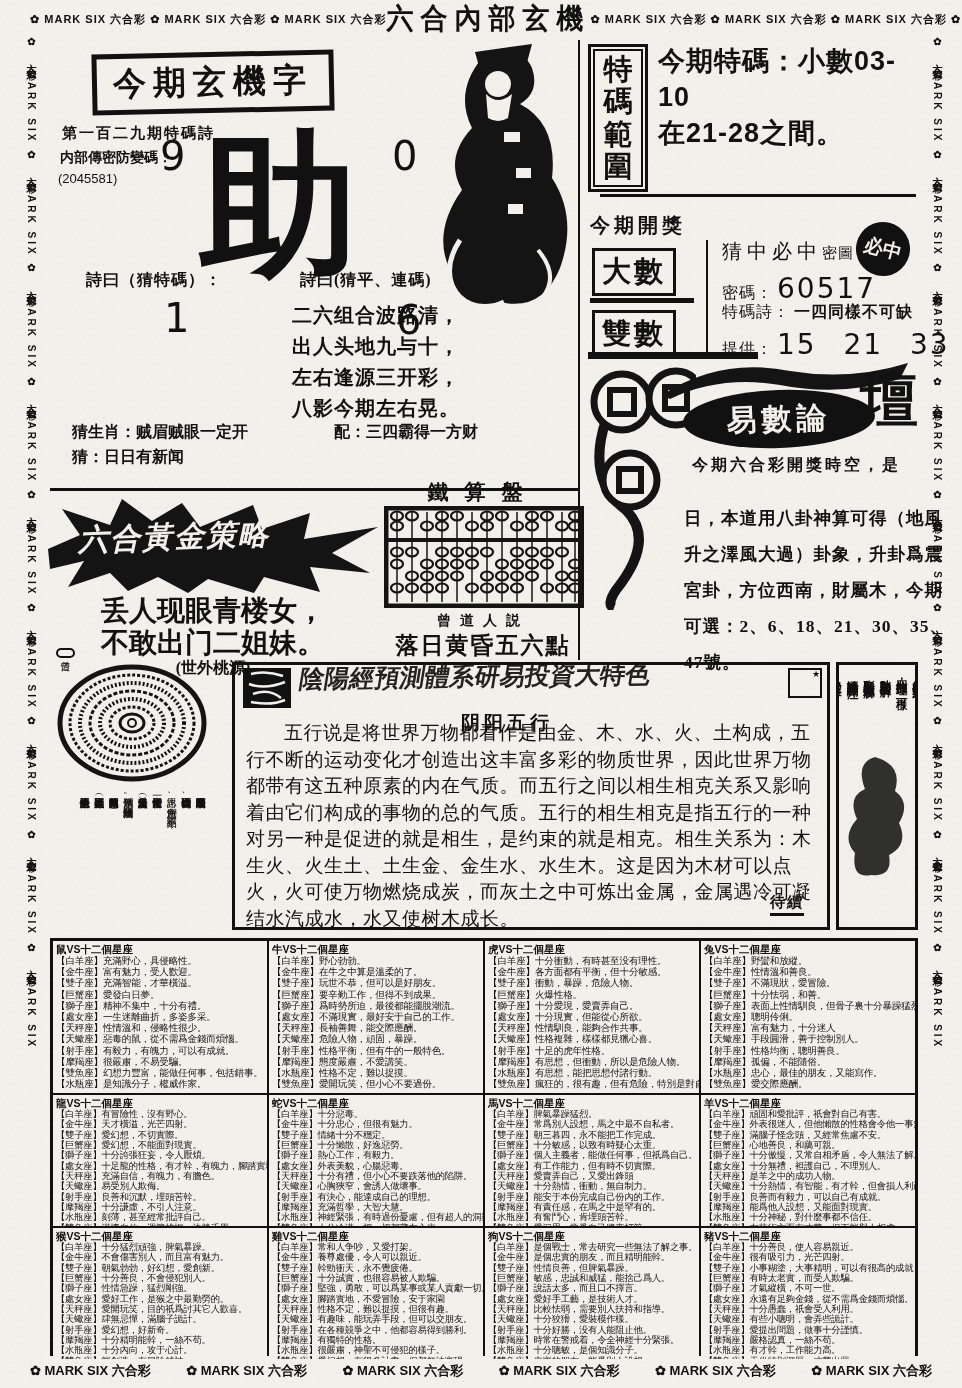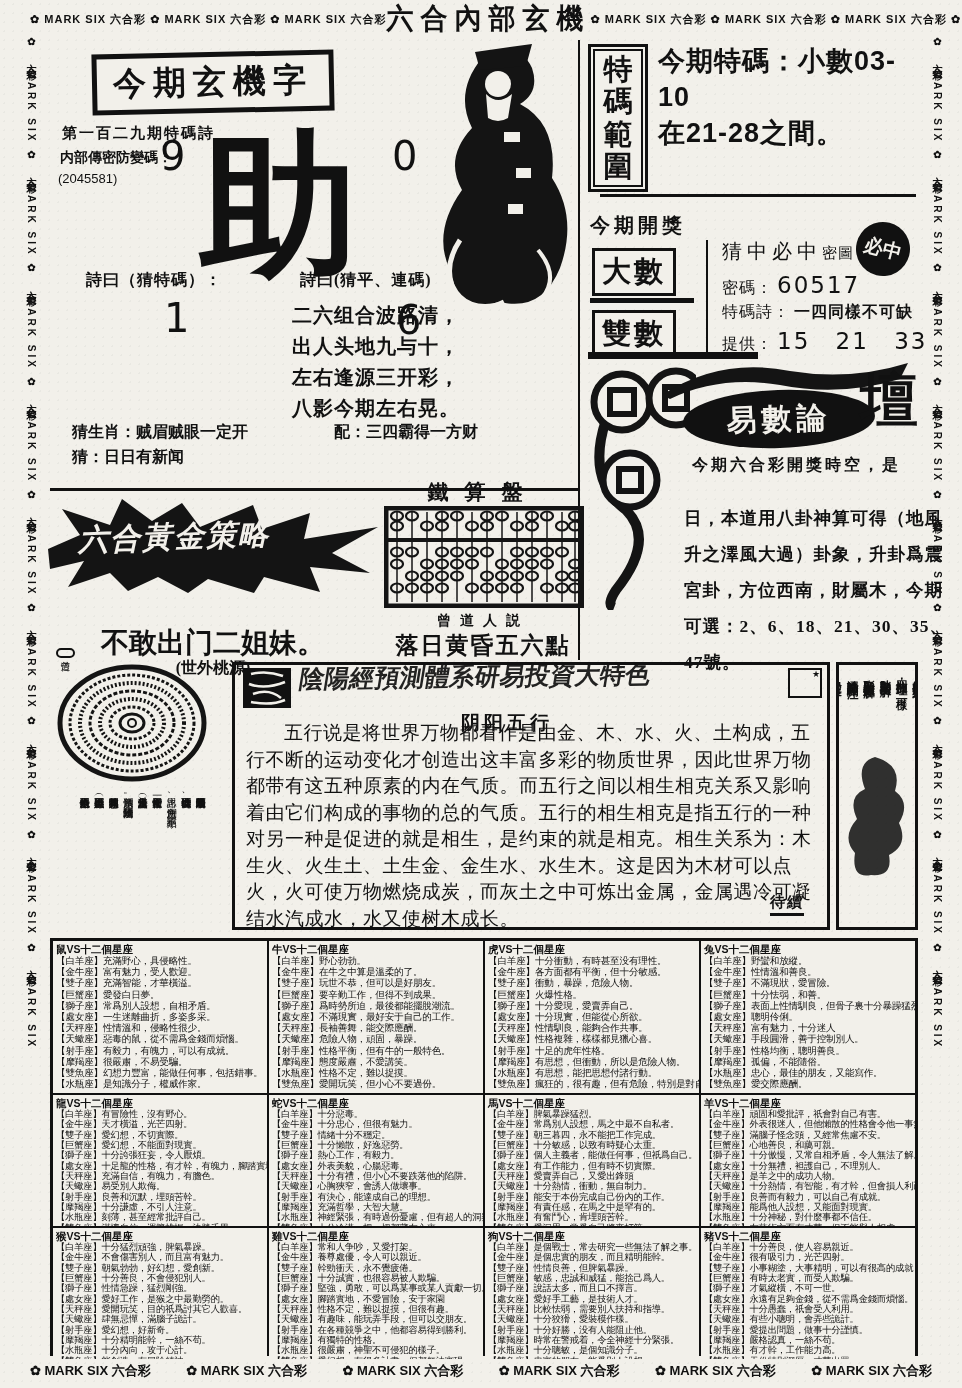--- a/index.html
+++ b/index.html
@@ -31,21 +31,21 @@
   
   .range{left:588px;top:44px;width:328px;display:flex;}
   .range-label{border:3px solid #111;padding:2px;background:#f2f0ea;}
   .range-label-inner{border:2px solid #111;width:46px;text-align:center;font-size:29px;font-weight:900;line-height:1.12;padding:2px 0;}
   .range-text{margin-left:10px;font-size:27px;font-weight:900;line-height:1.33;letter-spacing:1px;}
   
   .draw-title{left:590px;top:212px;font-size:20px;font-weight:bold;letter-spacing:4px;}
   .numbox{border:3px solid #111;font-size:29px;font-weight:900;letter-spacing:3px;padding:1px 7px;background:#f2f0ea;}
   .seal{width:54px;height:54px;border-radius:50%;background:#111;color:#f2f0ea;display:flex;align-items:center;justify-content:center;font-size:19px;font-weight:bold;transform:rotate(14deg);font-family:"Liberation Serif",serif;}
   .kvlabel{font-size:16px;letter-spacing:1px;}
-  .kvbig{font-size:23px;letter-spacing:2px;font-family:"DejaVu Sans",sans-serif;}
+  .kvbig{font-size:28px;letter-spacing:2px;font-family:"DejaVu Sans",sans-serif;}
   
   .ellipse{left:683px;top:390px;width:192px;height:58px;background:#111;border-radius:50%;color:#f2f0ea;display:flex;align-items:center;justify-content:center;font-size:30px;font-weight:900;letter-spacing:5px;transform:rotate(-2deg);}
   .tan{left:860px;top:372px;font-size:58px;font-weight:900;line-height:1;}
   .yintro{left:692px;top:455px;font-size:16px;letter-spacing:3px;font-weight:bold;}
   .ybody{left:640px;top:500px;width:276px;font-size:17.5px;line-height:36px;letter-spacing:1px;font-weight:bold;margin-left:44px;}
   
   .golden-text{left:78px;top:517px;font-size:30px;font-weight:900;font-style:italic;color:#f2f0ea;letter-spacing:2px;transform:rotate(-2deg);white-space:nowrap;}
   .gline{width:330px;text-align:center;font-weight:900;}
   .sealbox{left:56px;top:648px;border:2px solid #111;border-radius:7px;writing-mode:vertical-rl;font-size:10px;padding:3px 2px;line-height:1.1;}
   
@@ -178,20 +178,21 @@
   </svg>
   <div class="abs ellipse">易數論</div>
   <div class="abs tan serif">壇</div>
   <div class="abs yintro serif">今期六合彩開獎時空，是</div>
   <div class="abs ybody serif">日，本道用八卦神算可得（地風升之澤風大過）卦象，升卦爲震宮卦，方位西南，財屬木，今期可選：2、6、18、21、30、35、47號。</div>
 
   <svg class="abs" style="left:48px;top:497px;" width="330" height="96" viewBox="0 0 330 96">
     <polygon points="0,52 32,38 14,12 62,28 74,2 104,24 134,6 152,30 205,8 214,32 262,16 256,42 330,30 284,56 322,76 262,70 272,95 216,80 206,96 160,82 140,96 110,80 80,94 62,76 20,90 36,64 2,72" fill="#141414"></polygon>
   </svg>
   <div class="abs golden-text">六合黃金策略</div>
+  <div class="abs gline serif" style="left:48px;top:592px;font-size:28px;">丢人现眼青楼女，</div>
   <div class="abs gline serif" style="left:48px;top:624px;font-size:28px;">不敢出门二姐妹。</div>
   <div class="abs gline serif b" style="left:48px;top:658px;font-size:16px;font-weight:bold;">(世外桃源)</div>
   <div class="abs sealbox">曾道</div>
 
   <div class="abs aba-title serif">鐵算盤</div>
   <svg class="abs" style="left:384px;top:506px;" width="200" height="102" viewBox="0 0 200 102">
     <rect x="2" y="2" width="196" height="98" fill="none" stroke="#141414" stroke-width="5"></rect>
     <line x1="2" y1="34" x2="198" y2="34" stroke="#141414" stroke-width="4"></line>
     <g stroke="#141414" stroke-width="1.5">
       <line x1="13" y1="6" x2="13" y2="96"></line>
@@ -324,21 +325,21 @@
     </svg>
   </div>
 
   <div class="abs zgrid" id="zodiac-grid">
       <div class="zcell">
         <div class="ztitle">鼠VS十二個星座</div>
         <div class="zrow">【白羊座】充滿野心，具侵略性。</div>
         <div class="zrow">【金牛座】富有魅力，受人歡迎。</div>
         <div class="zrow">【雙子座】充滿智能，才華橫溢。</div>
         <div class="zrow">【巨蟹座】愛發白日夢。</div>
-        <div class="zrow">【獅子座】常爲別人設想，自相矛盾。</div>
+        <div class="zrow">【獅子座】精神不集中，十分有禮。</div>
         <div class="zrow">【處女座】一生迷離曲折，多姿多采。</div>
         <div class="zrow">【天秤座】性情溫和，侵略性很少。</div>
         <div class="zrow">【天蠍座】惡毒的鼠，從不需爲金錢而煩惱。</div>
         <div class="zrow">【射手座】有毅力，有魄力，可以有成就。</div>
         <div class="zrow">【摩羯座】很嚴肅，不易受騙。</div>
         <div class="zrow">【雙魚座】幻想力豐富，能做任何事，包括錯事。</div>
         <div class="zrow">【水瓶座】是知識分子，權威作家。</div>
       </div>
       <div class="zcell">
         <div class="ztitle">牛VS十二個星座</div>

